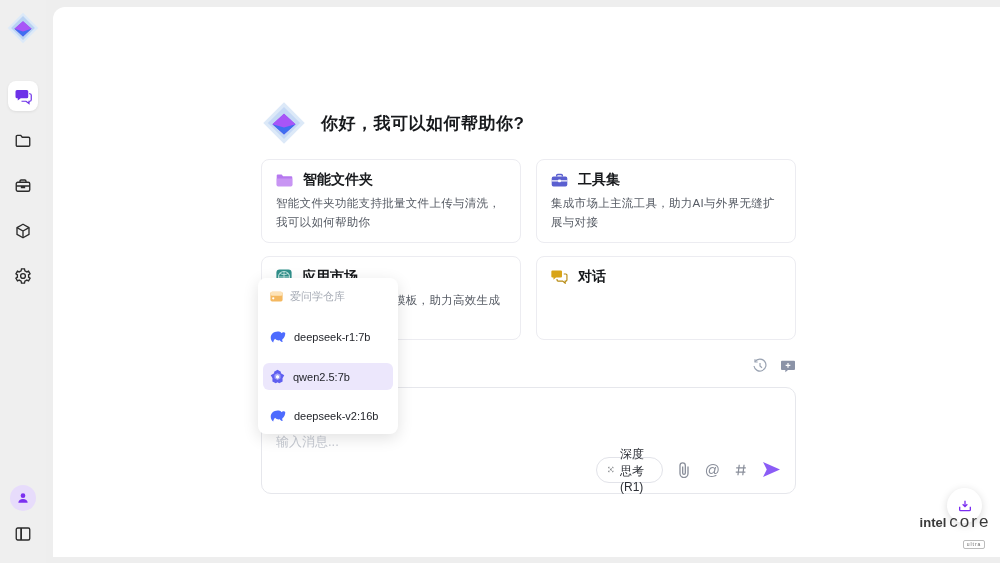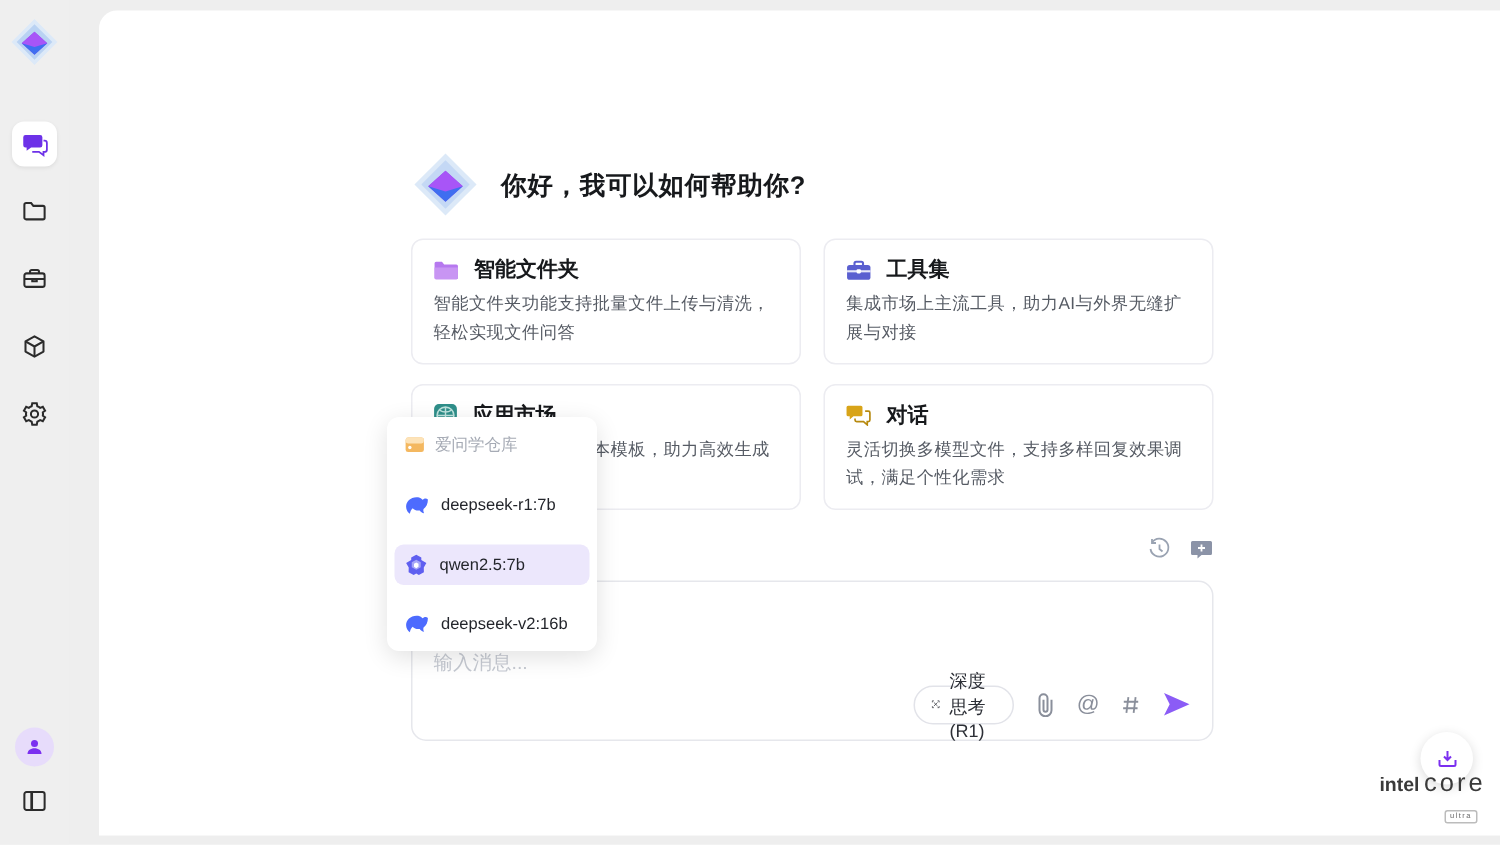--- a/index.html
+++ b/index.html
@@ -15,21 +15,21 @@
   .nav-btn { width:30px; height:30px; display:flex; align-items:center; justify-content:center;
     border-radius:8px; cursor:pointer; color:#2b2b2b; }
   .nav-btn.active { background:#ffffff; color:#6d31e8; box-shadow:0 1px 3px rgba(0,0,0,.08); }
   .side-spacer { flex:1; }
   .avatar { width:26px; height:26px; border-radius:50%; background:#e7dcfb; display:flex;
     align-items:center; justify-content:center; color:#7b2ff0; margin-bottom:10px; }
   .panel-btn { width:26px; height:26px; display:flex; align-items:center; justify-content:center;
     color:#2b2b2b; margin-bottom:16px; }
 
   
-  .main { flex:1; margin:7px 0 6px 20px; background:#ffffff; border-radius:12px 0 0 0;
+  .main { flex:1; margin:7px 0 6px 7px; background:#ffffff; border-radius:12px 0 0 0;
     position:relative; }
   .content { position:absolute; left:208px; top:0; width:535px; }
 
   .greeting { display:flex; align-items:center; gap:14px; margin-top:93px; }
   .greeting-logo { width:46px; height:46px; }
   .greeting-title { font-size:17px; font-weight:bold; color:#17191c; letter-spacing:.5px; }
 
   .cards { display:grid; grid-template-columns:260px 260px; gap:13px 15px; margin-top:13px; }
   .card { border:1px solid #ececf1; border-radius:8px; padding:11px 14px 10px 14px;
     min-height:72px; background:#fff; cursor:pointer; }
@@ -153,21 +153,21 @@
 
       <div class="cards">
         <div class="card">
           <div class="card-head">
             <svg width="17" height="15" viewBox="0 0 24 20">
                 <path d="M1 4.5V3a1.5 1.5 0 0 1 1.5-1.5H8l2 2.5h11.5A1.5 1.5 0 0 1 23 5.5v11a1.5 1.5 0 0 1-1.5 1.5h-19A1.5 1.5 0 0 1 1 16.5z" fill="#b678ef"></path>
                 <path d="M1 7h22v9.5a1.5 1.5 0 0 1-1.5 1.5h-19A1.5 1.5 0 0 1 1 16.5z" fill="#c895f3"></path>
               </svg>
             <span class="card-title">智能文件夹</span>
           </div>
-          <div class="card-desc">智能文件夹功能支持批量文件上传与清洗，轻松实现文件问答</div>
+          <div class="card-desc">智能文件夹功能支持批量文件上传与清洗，我可以如何帮助你</div>
         </div>
 
         <div class="card">
           <div class="card-head">
             <svg width="17" height="15" viewBox="0 0 24 21">
                 <rect x="1" y="5" width="22" height="14" rx="2.5" fill="#5a5fd0"></rect>
                 <path d="M8 5V3.5A1.5 1.5 0 0 1 9.5 2h5A1.5 1.5 0 0 1 16 3.5V5" fill="none" stroke="#5a5fd0" stroke-width="2"></path>
                 <rect x="1" y="10" width="22" height="2" fill="#fff" opacity=".85"></rect>
                 <rect x="10" y="9" width="4" height="4" rx="1" fill="#fff"></rect>
               </svg>
@@ -189,21 +189,20 @@
         </div>
 
         <div class="card">
           <div class="card-head">
             <svg width="17" height="15" viewBox="0 0 24 21">
                 <path d="M2 2h12a1.5 1.5 0 0 1 1.5 1.5v7A1.5 1.5 0 0 1 14 12H7l-3.5 3v-3H2A1.5 1.5 0 0 1 .5 10.5v-7A1.5 1.5 0 0 1 2 2z" fill="#d8a418"></path>
                 <path d="M18 7h3a1.5 1.5 0 0 1 1.5 1.5v7A1.5 1.5 0 0 1 21 17h-1v3l-3.5-3H10a1.5 1.5 0 0 1-1.5-1.5V14" fill="none" stroke="#b78a10" stroke-width="1.6"></path>
               </svg>
             <span class="card-title">对话</span>
           </div>
-          <div class="card-desc">灵活切换多模型文件，支持多样回复效果调试，满足个性化需求</div>
         </div>
       </div>
 
       <div class="selector-row">
         <div class="model-pill">
           <svg width="15" height="15" viewBox="0 0 20 20">
               <path d="M10 1l4.5 2.6v2.2L19 8.4l-2.3 4 .1 4.2L12.3 19l-2.3-1.3L7.7 19 3.2 16.6l.1-4.2L1 8.4l4.5-2.6V3.6z" fill="#5f5ff0"></path>
               <path d="M10 5.5l4 2.3v4.4l-4 2.3-4-2.3V7.8z" fill="#a5a5f8"></path>
               <path d="M10 8l2 1.2v2.6L10 13l-2-1.2V9.2z" fill="#fff"></path>
             </svg>

